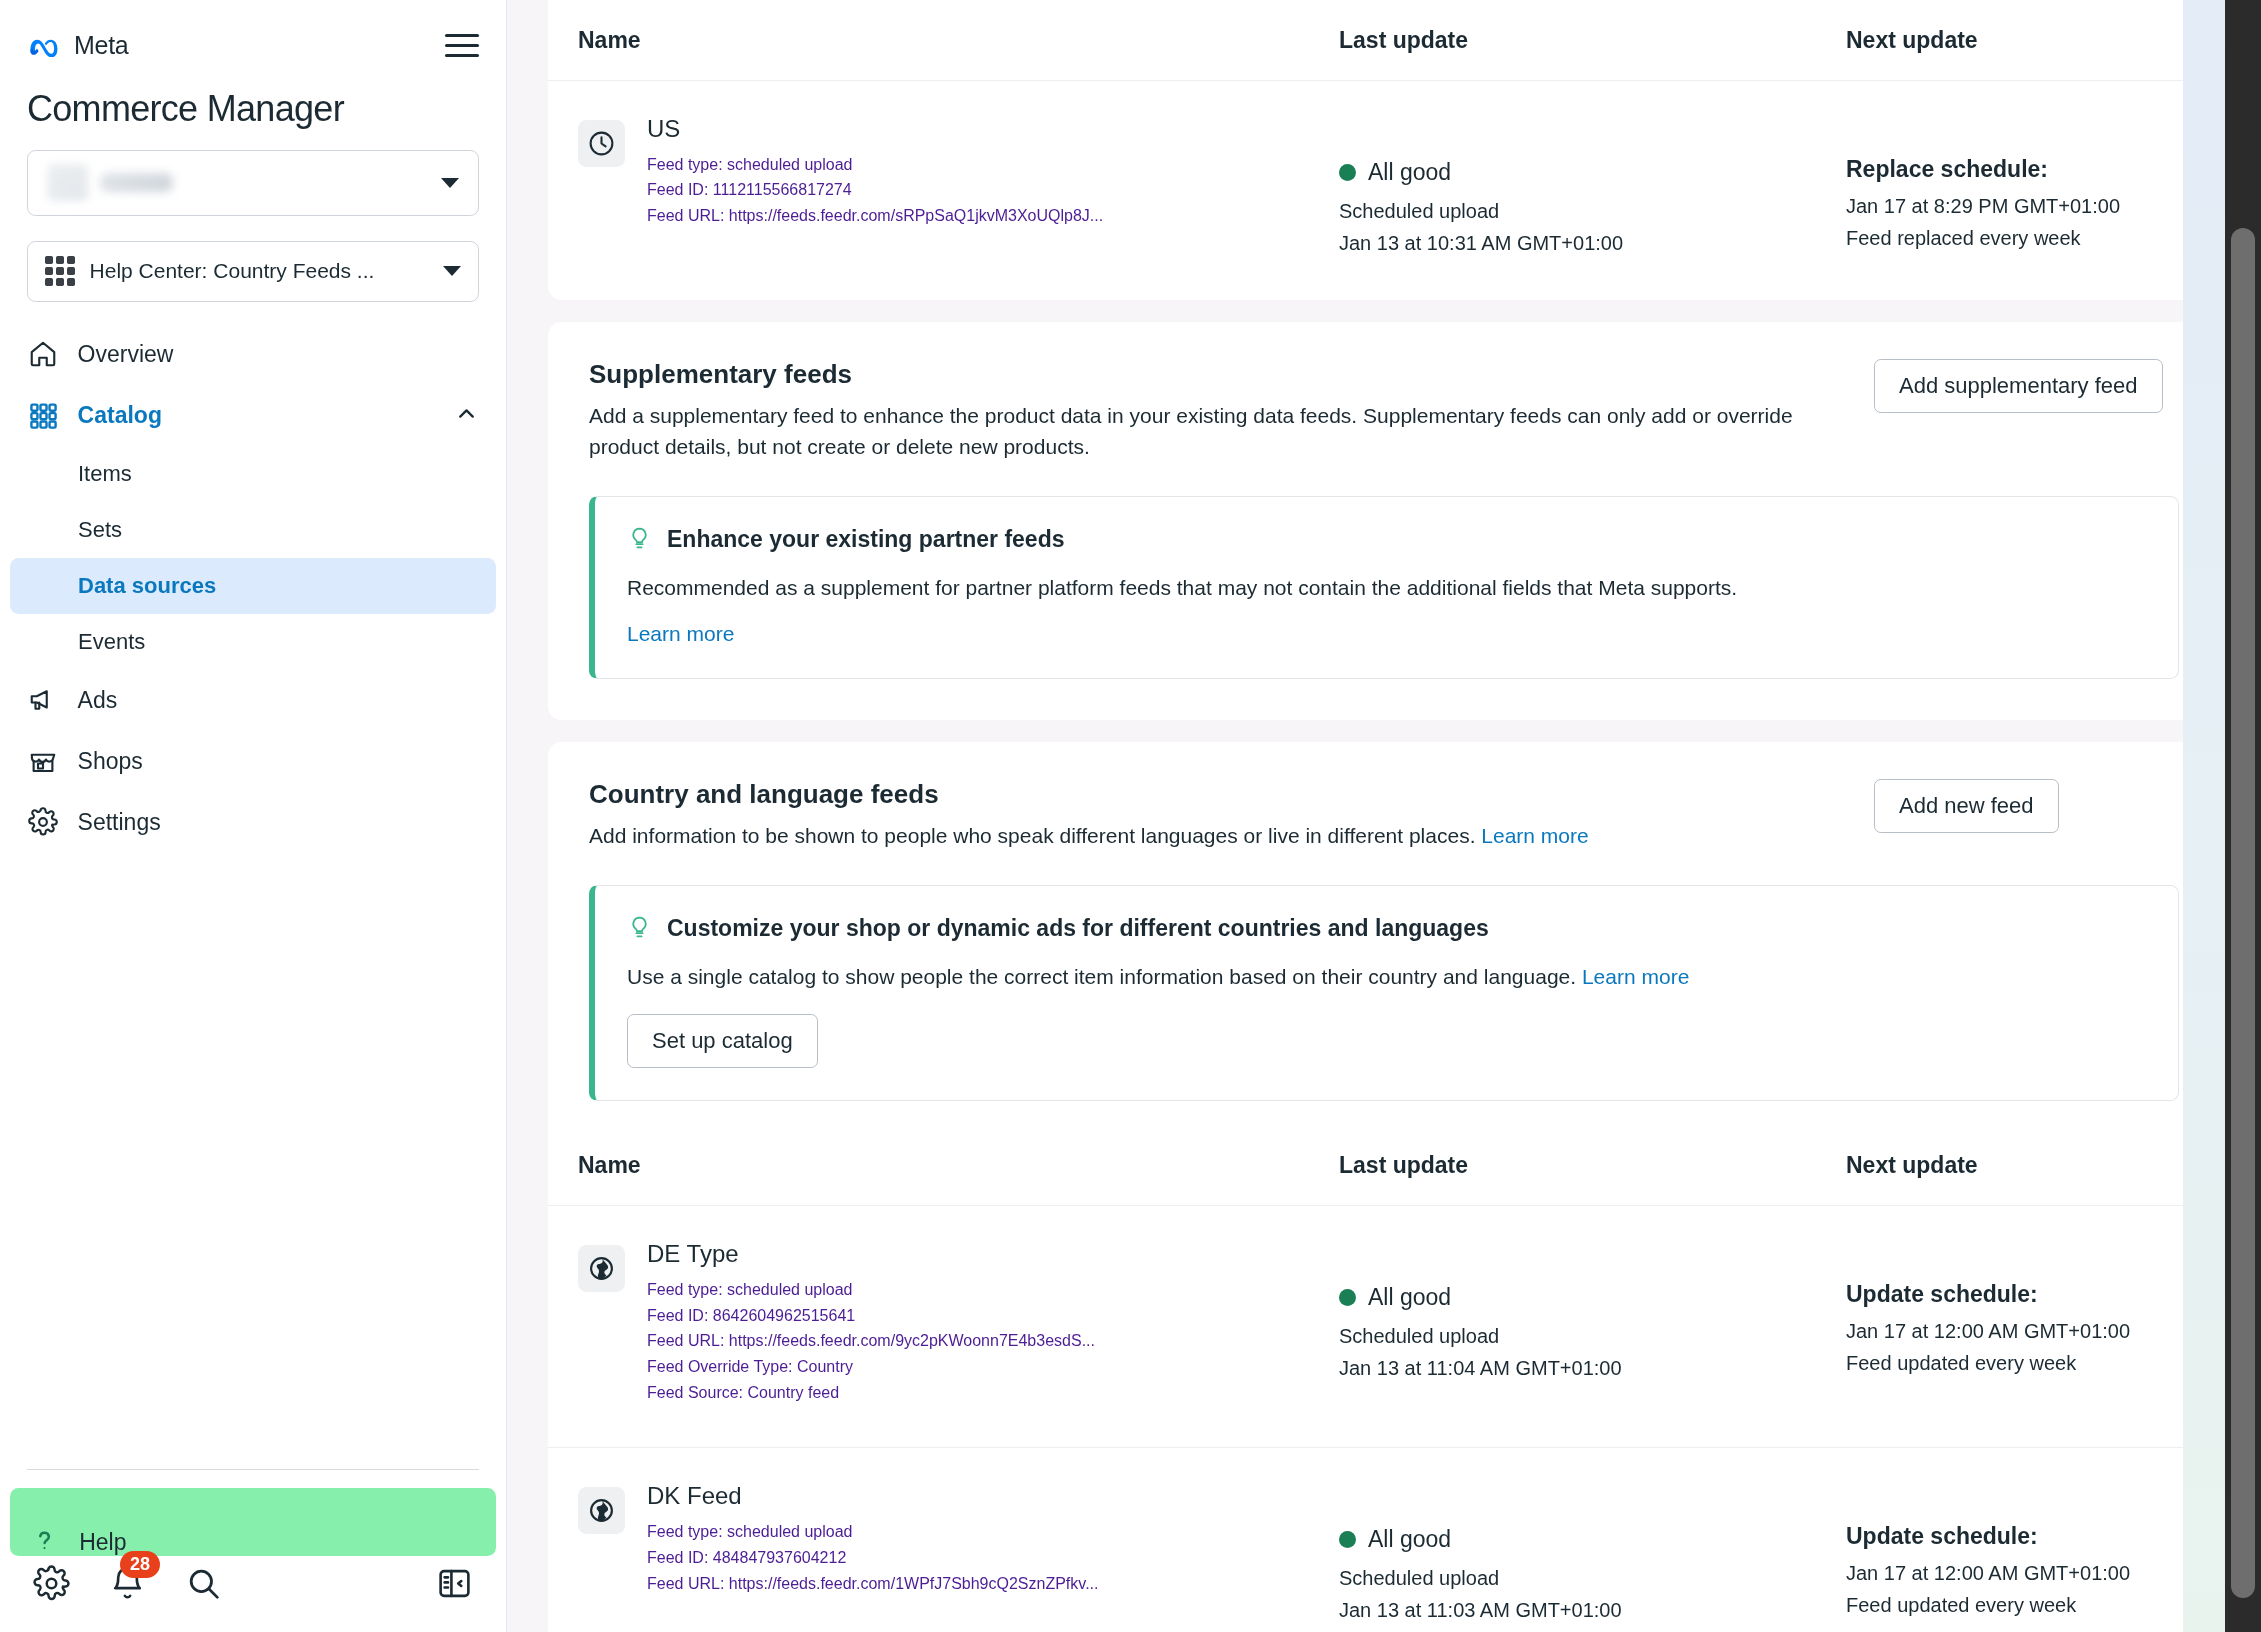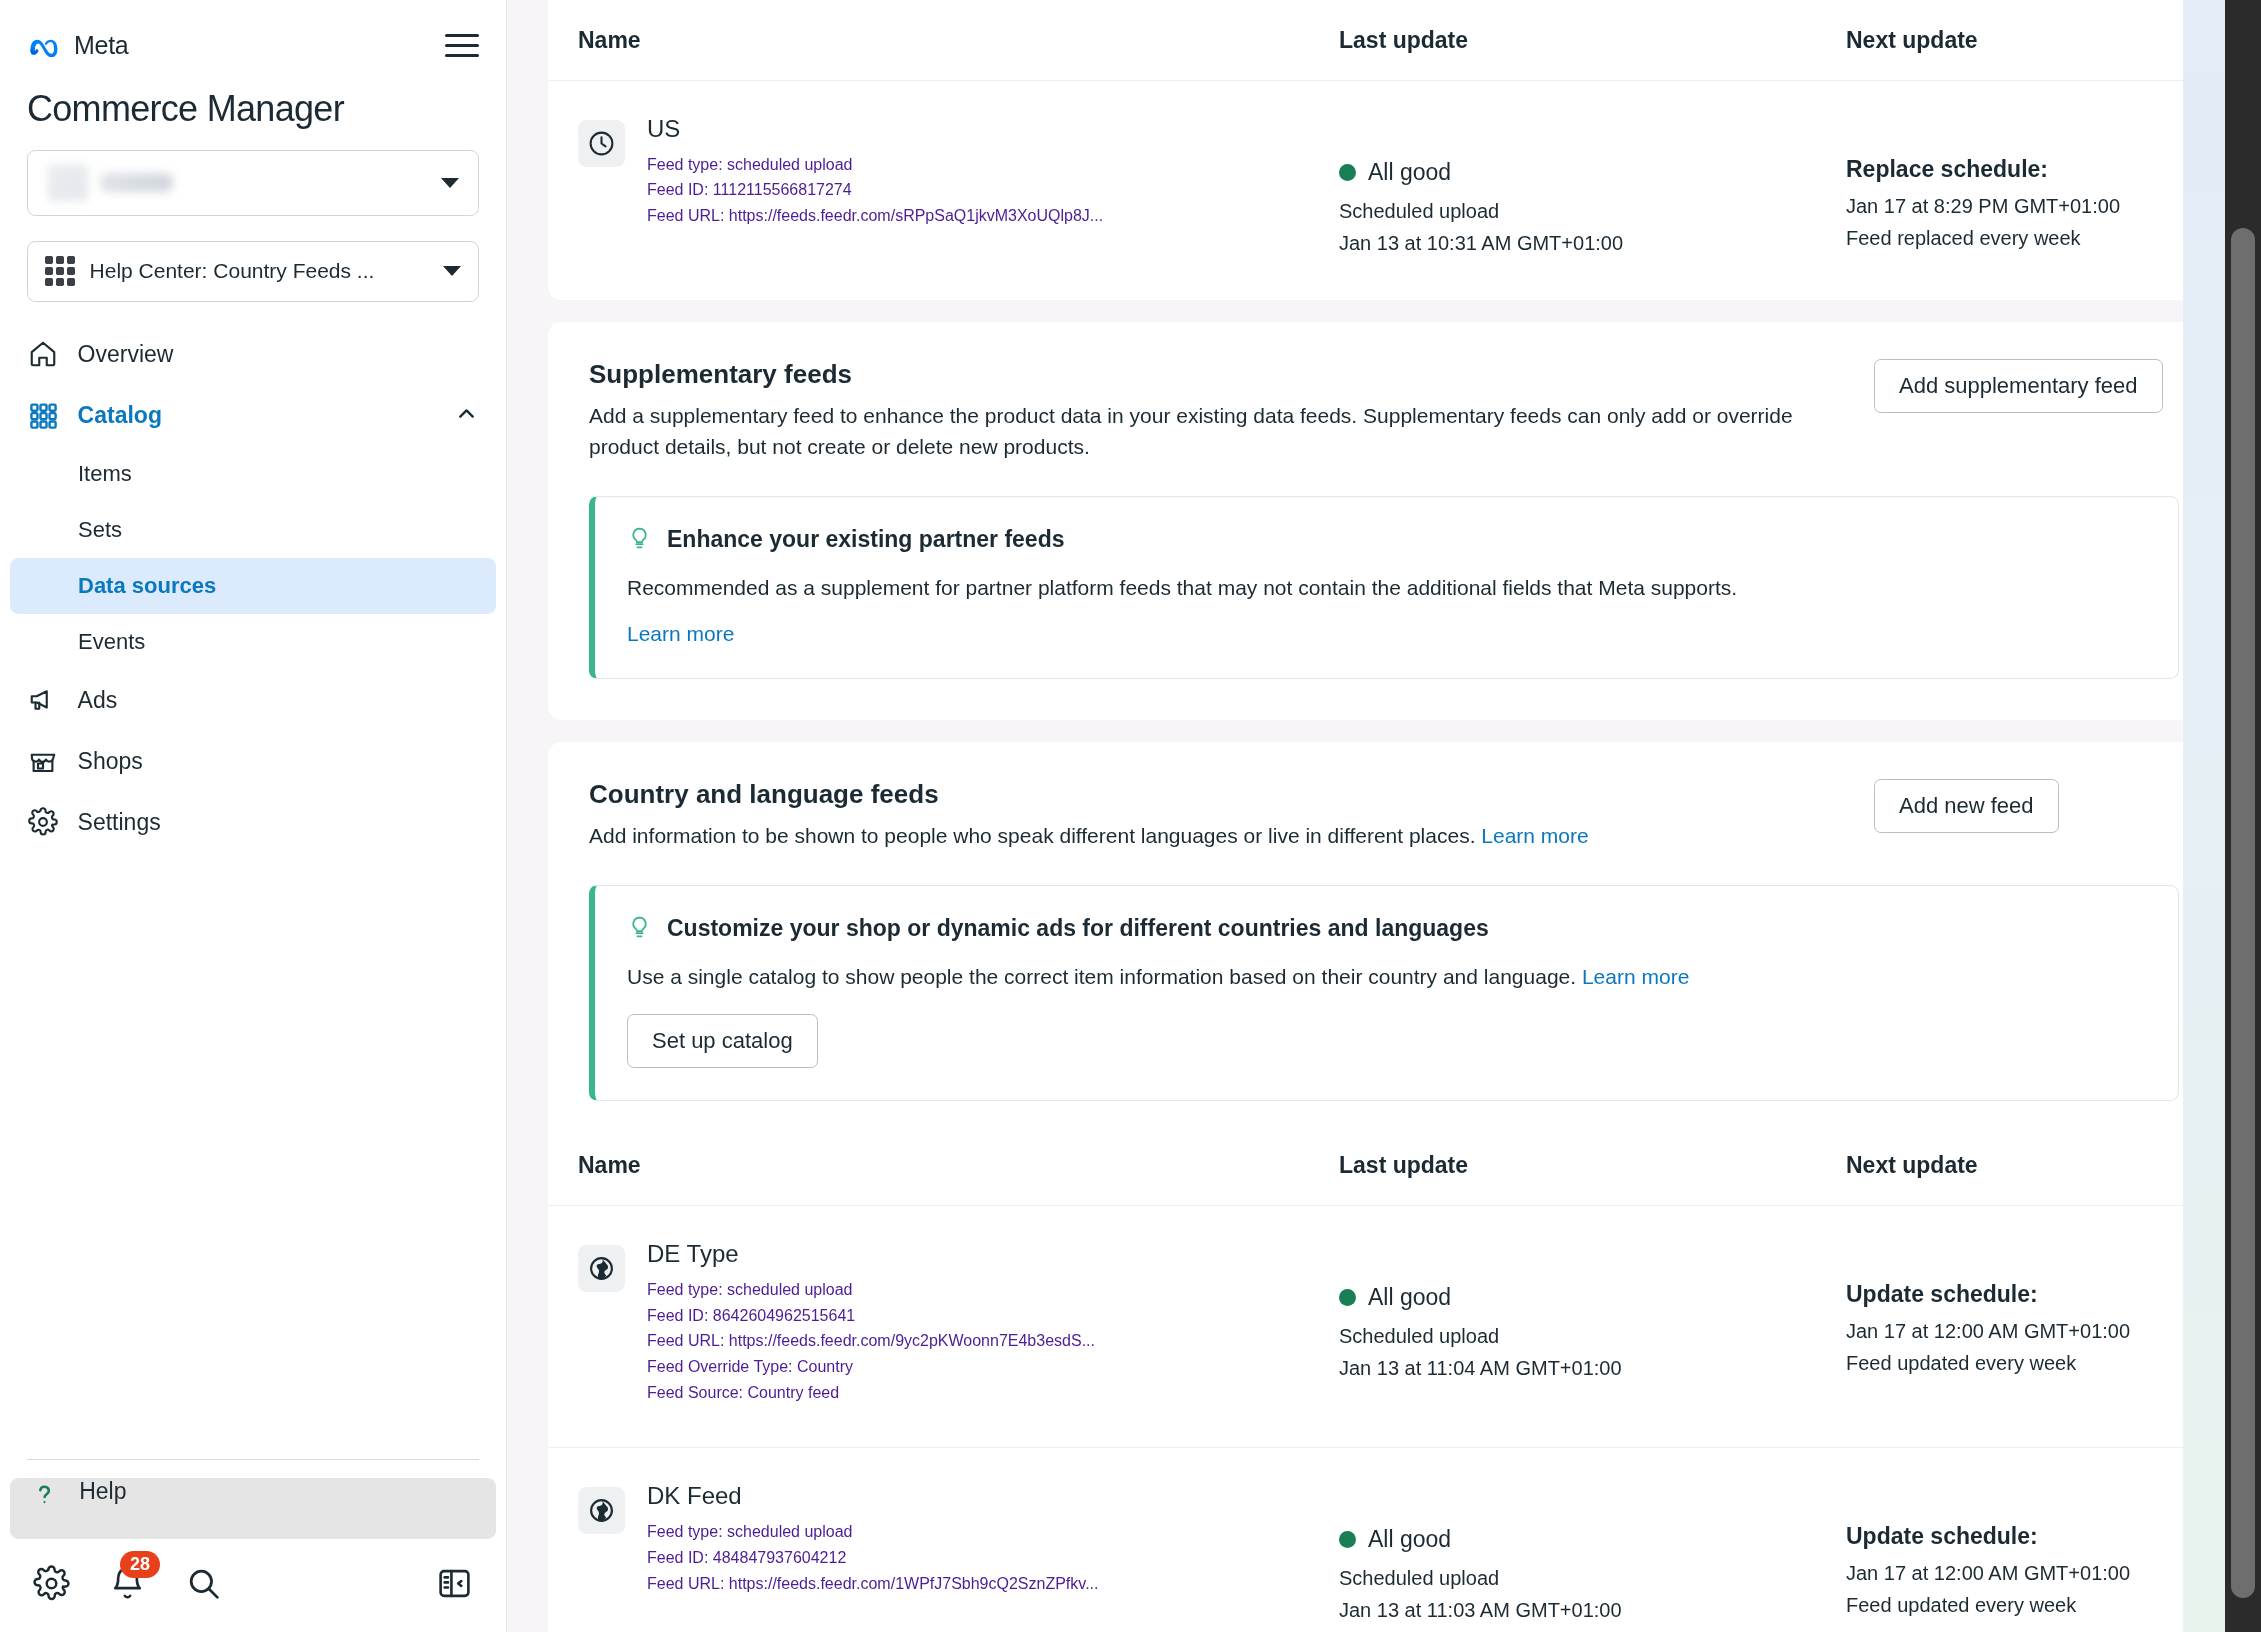--- a/index.html
+++ b/index.html
@@ -60,24 +60,24 @@
   .nav-item .label { font-size: 23px; color: #1c2b33; }
   .nav-item.active-parent .label { color: #0a78be; font-weight: 700; }
   .nav-ico { width: 32px; height: 32px; display: flex; align-items: center; justify-content: center; flex: 0 0 32px; }
   .chev { margin-left: auto; }
   .sub-item { height: 56px; display: flex; align-items: center; padding: 0 17px 0 68px;
     border-radius: 8.5px; cursor: pointer; font-size: 22px; color: #1c2b33; }
   .sub-item.selected { background: #dbeafc; color: #0a78be; font-weight: 700; }
 
   .sb-spacer { flex: 1; }
   .sb-div { height: 0.8px; background: #d8dade; margin: 0 27px 18.6px 27px; }
-  .help-pill { margin: 0 10px; height: 61px; border-radius: 8.5px; background: #e5e5e5;
-    display: flex; align-items: flex-start; gap: 18.6px; padding: 0 18.6px; cursor: pointer; }
+  .help-pill { margin: 0 10px; height: 68px; border-radius: 8.5px; background: #86efac;
+    display: flex; align-items: flex-end; gap: 18.6px; padding: 0 18.6px; cursor: pointer; }
   .help-pill .label { font-size: 23px; color: #1c2b33; }
-  .sb-bottom { display: flex; align-items: center; gap: 37px; padding: 25px 32px 29px 32px; position: relative; }
+  .sb-bottom { display: flex; align-items: center; gap: 37px; padding: 8px 32px 29px 32px; position: relative; }
   .bico { width: 39px; height: 39px; display: flex; align-items: center; justify-content: center; cursor: pointer; position: relative; }
   .badge { position: absolute; top: -13.5px; left: 12px; background: #e8401a; color: #fff;
     font-size: 18px; font-weight: 700; border-radius: 13.5px; padding: 2.5px 10px; line-height: 1.25; }
   .push-right { margin-left: auto; }
 
   
   .main { flex: 1; height: 1632px; background: #f7f5f7; position: relative; overflow: hidden; }
 
   .card { background: #fff; border-radius: 13.5px; margin: 0 41px 22px 41px; }
   .card.first { border-radius: 0 0 13.5px 13.5px; margin-top: 0; }

